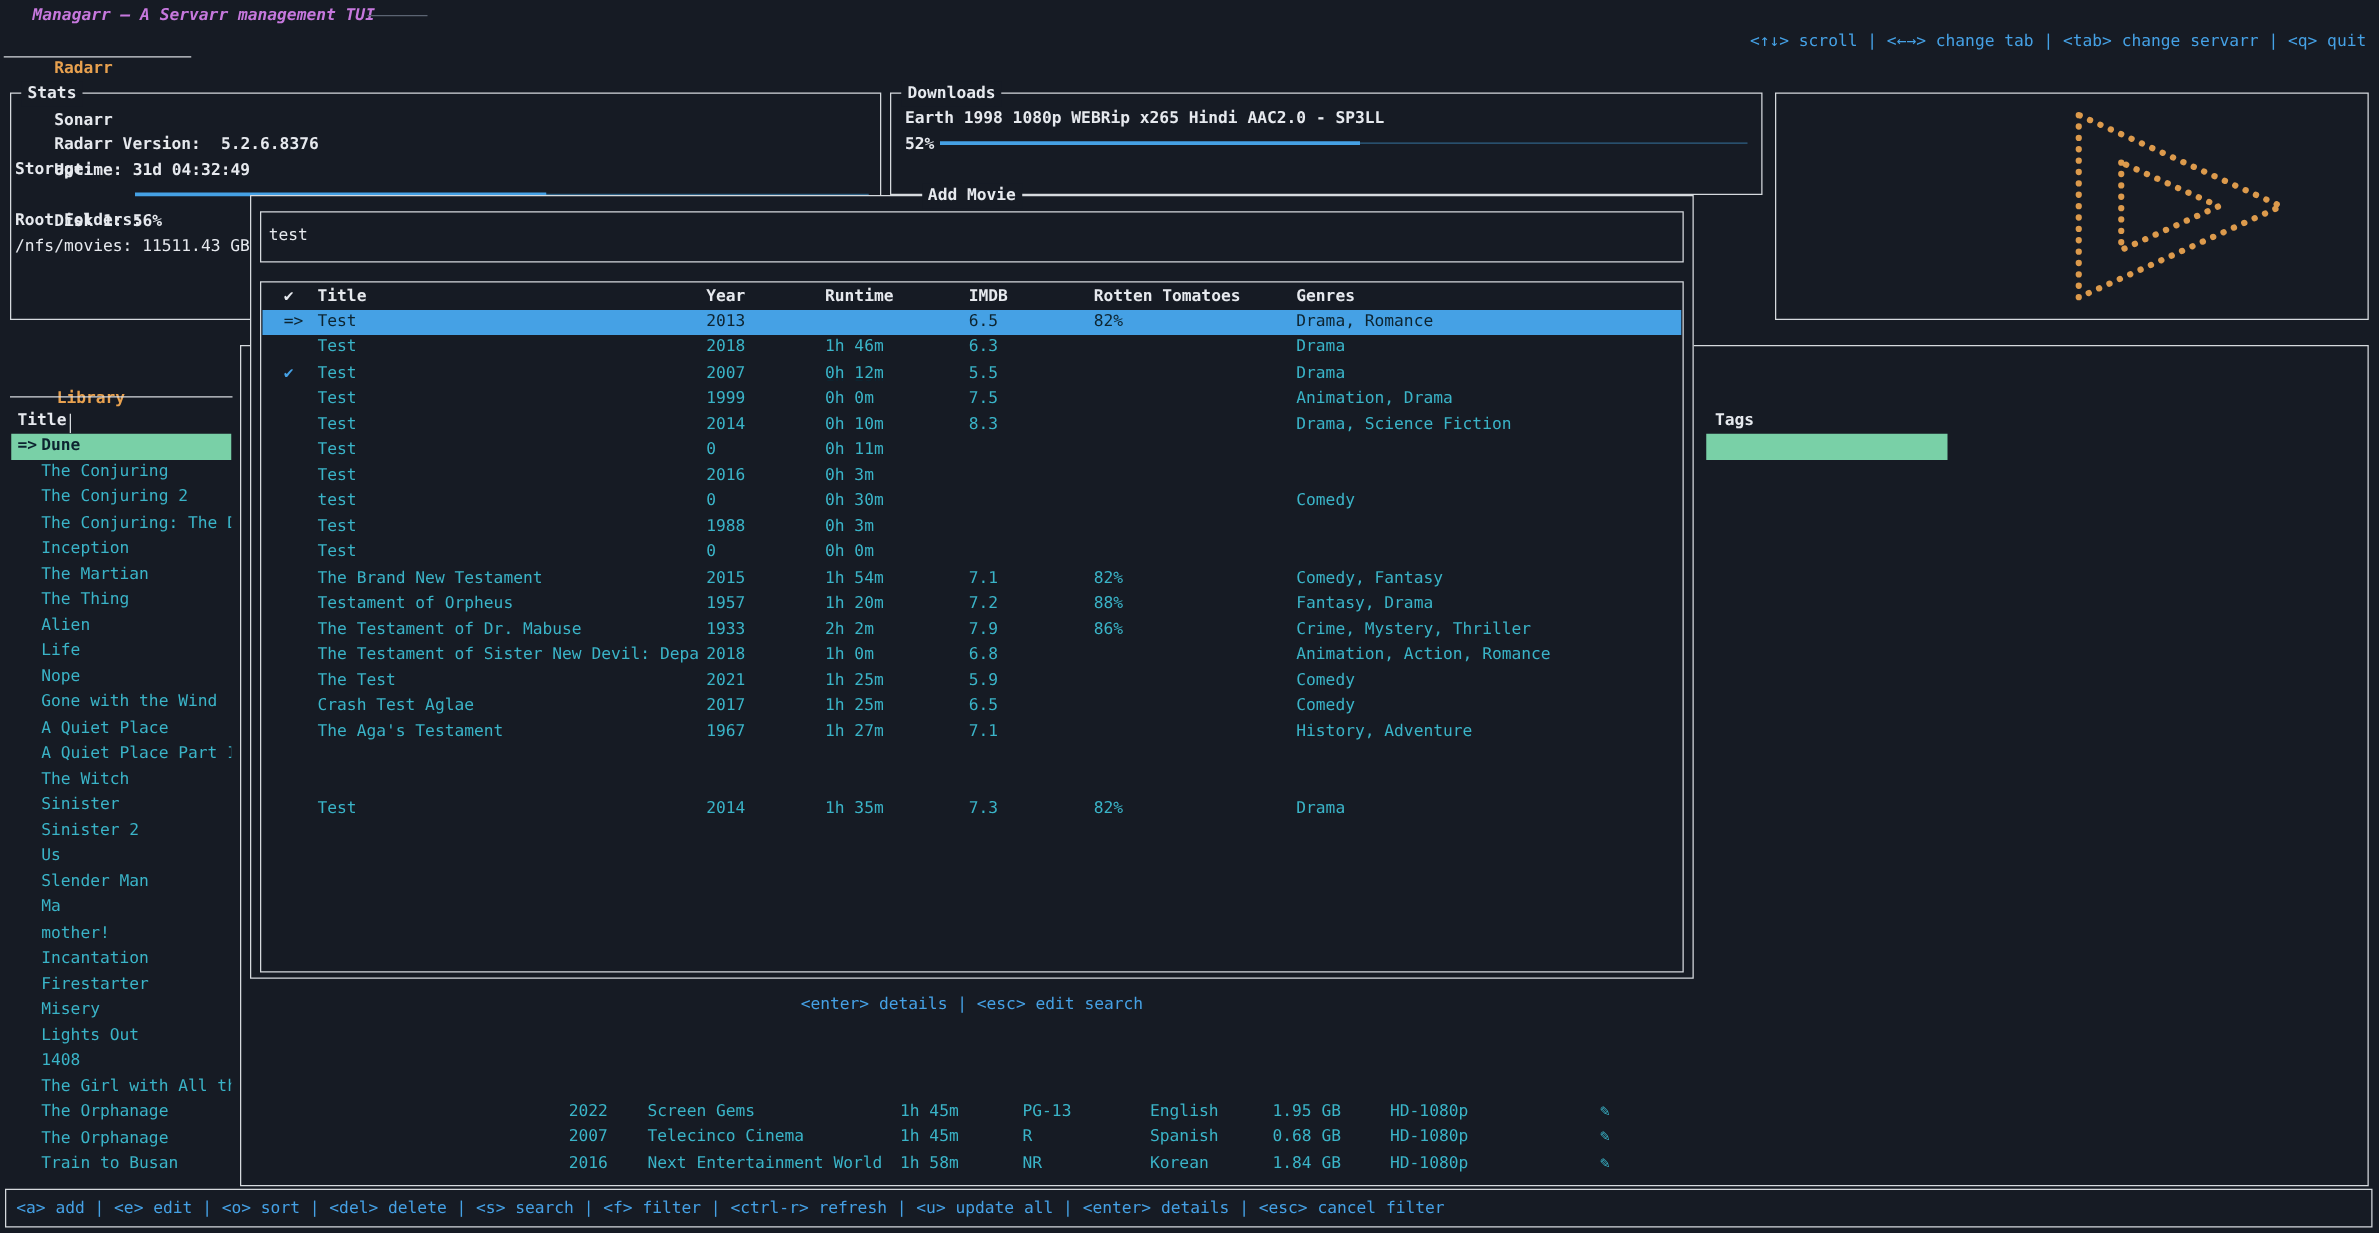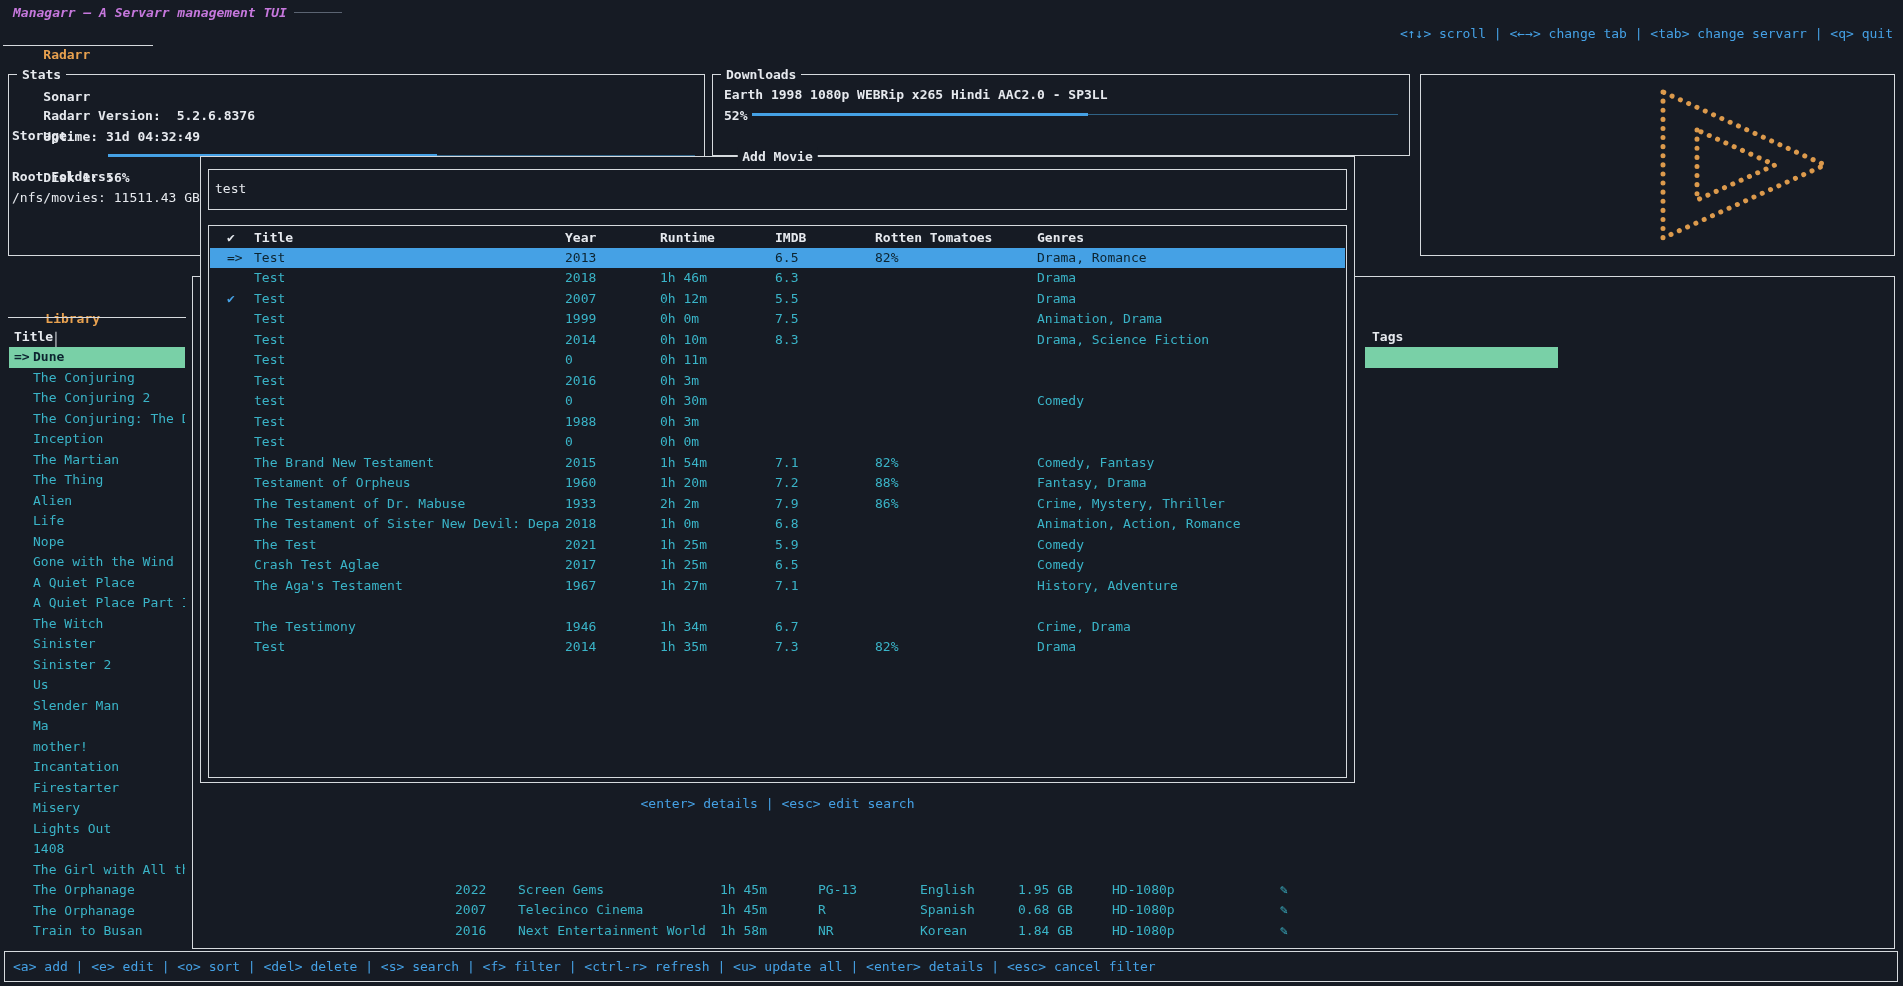--- a/index.html
+++ b/index.html
@@ -47,21 +47,21 @@
   .bgrow span{position:absolute;top:0;white-space:pre;}
   .green-cell{position:absolute;background:var(--selection-green);}
   .search-input{background:transparent;border:none;outline:none;color:var(--foreground);
                 font-family:inherit;font-size:inherit;width:1100px;height:37px;padding:0;}
 </style>
 </head>
 <body>
 
 <div class="screen">
 
-  <div class="t magenta" style="left:13px;top:2px">Managarr — A Servarr management TUI</div>
+  <div class="t magenta" style="left:26px;top:2px">Managarr — A Servarr management TUI</div>
   <div class="dashline" style="left:294px;top:12px;width:48px"></div>
 
   <div class="t" style="left:12px;top:23px">
     <span class="orange">Radarr</span>
     <span style="margin:0 8px;color:var(--border)">│</span>
     <span class="bold">Sonarr</span>
   </div>
   <div class="hline" style="left:3px;top:45px;width:150px"></div>
   <div class="t blue" style="right:10px;top:23px">&lt;↑↓&gt; scroll | &lt;←→&gt; change tab | &lt;tab&gt; change servarr | &lt;q&gt; quit</div>
 
@@ -281,21 +281,21 @@
         <div class="result-row" style="top: 205px;">
           <span class="title-cell" style="left: 44px;">The Brand New Testament</span>
           <span style="left: 355px;">2015</span>
           <span style="left: 450px;">1h 54m</span>
           <span style="left: 565px;">7.1</span>
           <span style="left: 665px;">82%</span>
           <span style="left: 827px;">Comedy, Fantasy</span>
         </div>
         <div class="result-row" style="top: 225.5px;">
           <span class="title-cell" style="left: 44px;">Testament of Orpheus</span>
-          <span style="left: 355px;">1960</span>
+          <span style="left: 355px;">1957</span>
           <span style="left: 450px;">1h 20m</span>
           <span style="left: 565px;">7.2</span>
           <span style="left: 665px;">88%</span>
           <span style="left: 827px;">Fantasy, Drama</span>
         </div>
         <div class="result-row" style="top: 246px;">
           <span class="title-cell" style="left: 44px;">The Testament of Dr. Mabuse</span>
           <span style="left: 355px;">1933</span>
           <span style="left: 450px;">2h 2m</span>
           <span style="left: 565px;">7.9</span>
@@ -327,28 +327,20 @@
           <span style="left: 827px;">Comedy</span>
         </div>
         <div class="result-row" style="top: 328px;">
           <span class="title-cell" style="left: 44px;">The Aga's Testament</span>
           <span style="left: 355px;">1967</span>
           <span style="left: 450px;">1h 27m</span>
           <span style="left: 565px;">7.1</span>
           <span style="left: 665px;"></span>
           <span style="left: 827px;">History, Adventure</span>
         </div>
-        <div class="result-row" style="top: 369px;">
-          <span class="title-cell" style="left: 44px;">The Testimony</span>
-          <span style="left: 355px;">1946</span>
-          <span style="left: 450px;">1h 34m</span>
-          <span style="left: 565px;">6.7</span>
-          <span style="left: 665px;"></span>
-          <span style="left: 827px;">Crime, Drama</span>
-        </div>
         <div class="result-row" style="top: 389.5px;">
           <span class="title-cell" style="left: 44px;">Test</span>
           <span style="left: 355px;">2014</span>
           <span style="left: 450px;">1h 35m</span>
           <span style="left: 565px;">7.3</span>
           <span style="left: 665px;">82%</span>
           <span style="left: 827px;">Drama</span>
         </div>
       </div>
   </div>

